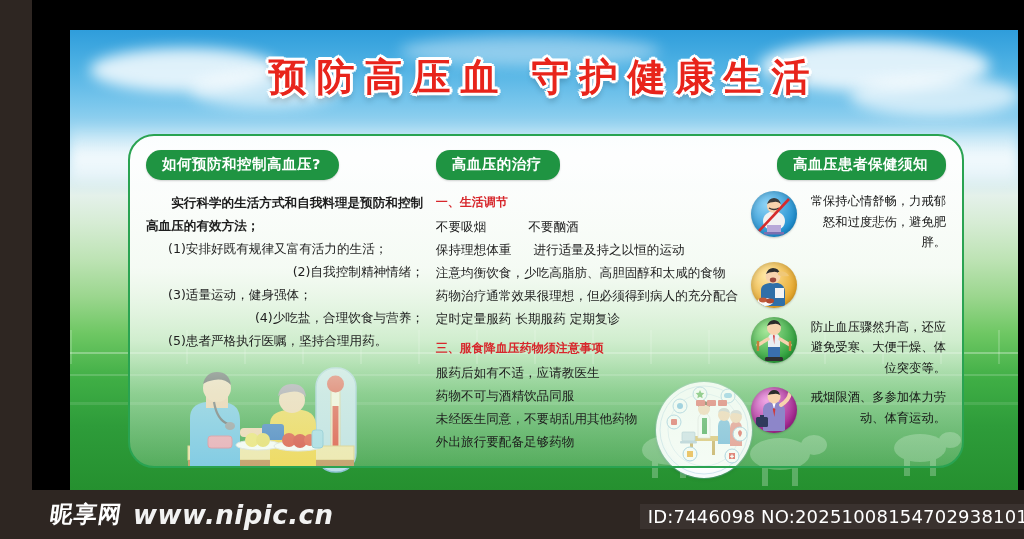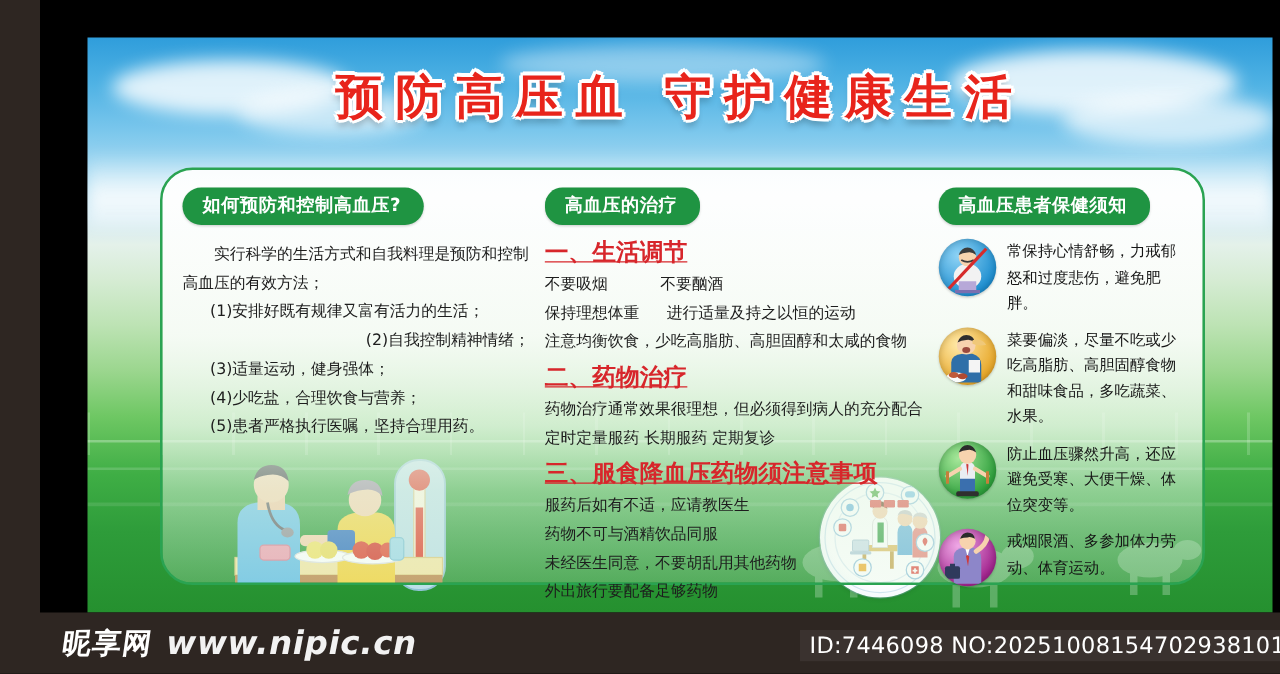--- a/index.html
+++ b/index.html
@@ -67,42 +67,42 @@
     background:linear-gradient(to bottom,
        rgba(255,255,255,.93) 0%, rgba(250,253,250,.92) 40%,
        rgba(238,249,238,.78) 62%, rgba(225,245,225,.50) 78%,
        rgba(215,242,215,.26) 100%);
     padding:14px 16px 10px 16px;
     display:flex;
   }
   .col{position:relative;}
   .col-a{width:290px;}
   .col-b{width:330px; padding-left:12px;}
-  .col-c{width:214px; padding-left:10px;}
+  .col-c{width:214px; padding-left:10px;text-align:right;}
 
   .sect-head{
     display:inline-block;
     background:#1f9442;
     color:#ffffff;
     font-size:14.5px; font-weight:bold; letter-spacing:.5px;
     padding:5px 18px 6px 16px;
     border-radius:14px;
     white-space:nowrap;
     box-shadow:0 1px 2px rgba(0,0,0,.18);
   }
   .head-a{border-radius:16px;}
   .body-txt{
     margin-top:11px;
     font-size:12.6px; line-height:23px; color:#1d1d1d;
   }
   .body-txt p{ white-space:nowrap; }
-  .indent{ text-indent:2em; white-space:normal !important; }
+  .indent{ text-indent:2em; white-space:normal !important;font-weight:bold; }
   .sub-head{
-    color:#d7262b; font-weight:bold; font-size:19px;
-    margin-top:7px; margin-bottom:1px; white-space:nowrap;text-decoration:underline;
+    color:#d7262b; font-weight:bold; font-size:12px;
+    margin-top:7px; margin-bottom:1px; white-space:nowrap;
   }
   .sub-head:first-child{margin-top:0;}
   .two-col-line span.gap{display:inline-block;width:34px;}
 
   
   .tip-row{ display:flex; align-items:flex-start; margin-bottom:9px; }
   .tip-icon{
     width:46px;height:46px;border-radius:50%;flex:0 0 46px;margin-right:9px;
     position:relative; overflow:hidden;
     box-shadow:inset 0 0 6px rgba(0,0,0,.22), 0 1px 2px rgba(0,0,0,.2);
@@ -268,21 +268,21 @@
 
     <div id="content-panel">
 
       <div class="col col-a">
         <div class="sect-head head-a">如何预防和控制高血压?</div>
         <div class="body-txt">
           <p class="indent">实行科学的生活方式和自我料理是预防和控制高血压的有效方法；</p>
           <p style="padding-left:22px;">(1)安排好既有规律又富有活力的生活；</p>
           <p style="padding-left:22px;text-align:right;">(2)自我控制精神情绪；</p>
           <p style="padding-left:22px;">(3)适量运动，健身强体；</p>
-          <p style="padding-left:22px;">(4)少吃盐，合理饮食与营养；</p>
+          <p style="padding-left:22px;text-align:right;">(4)少吃盐，合理饮食与营养；</p>
           <p style="padding-left:22px;">(5)患者严格执行医嘱，坚持合理用药。</p>
         </div>
       </div>
 
       <div class="col col-b">
         <div class="sect-head">高血压的治疗</div>
         <div class="body-txt">
 
           <p class="sub-head">一、生活调节</p>
           <p class="two-col-line">
@@ -290,21 +290,20 @@
             <span class="gap"></span>
             <span>不要酗酒</span>
           </p>
           <p class="two-col-line">
             <span>保持理想体重</span>
             <span class="gap" style="width:14px;"></span>
             <span>进行适量及持之以恒的运动</span>
           </p>
           <p>注意均衡饮食，少吃高脂肪、高胆固醇和太咸的食物</p>
 
-          <p class="sub-head">二、药物治疗</p>
           <p>药物治疗通常效果很理想，但必须得到病人的充分配合</p>
           <p>定时定量服药  长期服药  定期复诊</p>
 
           <p class="sub-head">三、服食降血压药物须注意事项</p>
           <p>服药后如有不适，应请教医生</p>
           <p>药物不可与酒精饮品同服</p>
           <p>未经医生同意，不要胡乱用其他药物</p>
           <p>外出旅行要配备足够药物</p>
         </div>
       </div>
@@ -336,21 +335,20 @@
                 <circle cx="22" cy="14" r="7.5" fill="#f7d3ae"></circle>
                 <path d="M15 12 q2-6 7-6 q6 0 7 6 q-4-3-7-2 q-4 0-7 2Z" fill="#2e2e2e"></path>
                 <ellipse cx="22" cy="18" rx="3.2" ry="2.4" fill="#9b4a3e"></ellipse>
                 <path d="M27 10 q8-2 11 4 q-7 1-11-1Z" fill="#f0c878"></path>
                 <rect x="24" y="26" width="9" height="10" fill="#f4f4f4"></rect>
                 <ellipse cx="14" cy="40" rx="8" ry="4" fill="#fbfbfb"></ellipse>
                 <ellipse cx="12" cy="38" rx="4" ry="2.4" fill="#c05a3a"></ellipse>
                 <ellipse cx="19" cy="39" rx="4" ry="2.4" fill="#b04a32"></ellipse>
               </svg>
             </span>
-            <span class="tip-text">菜要偏淡，尽量不吃或少吃高脂肪、高胆固醇食物和甜味食品，多吃蔬菜、水果。</span>
           </div>
 
           <div class="tip-row">
             <span class="tip-icon ic-green">
               <svg viewBox="0 0 46 46">
                 <path d="M17 40 L17 22 Q17 17 23 16 Q29 17 29 22 L29 40 Z" fill="#e9eef3"></path>
                 <rect x="17" y="30" width="12" height="12" fill="#3a6fae"></rect>
                 <circle cx="23" cy="11" r="7" fill="#f7d3ae"></circle>
                 <path d="M16 9 q2-6 7-6 q5 0 7 6 q-4-3-7-2 q-4 0-7 2Z" fill="#2b2b2b"></path>
                 <path d="M22.4 18 l1.4 .6 -.6 9 -1.2-9Z" fill="#cf3a3a"></path>

